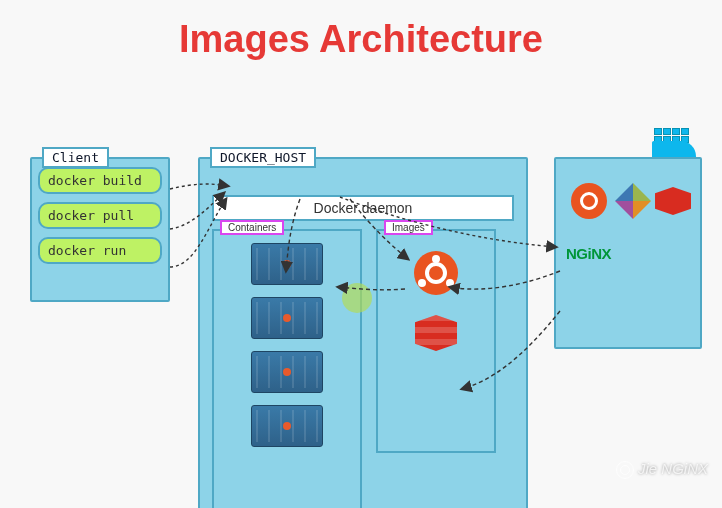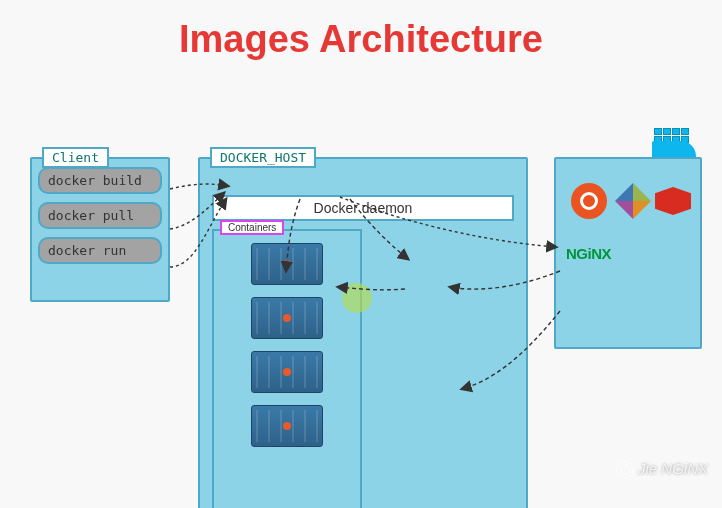--- a/index.html
+++ b/index.html
@@ -1,24 +1,24 @@
 <!DOCTYPE html>
 <html><head>
 <meta charset="utf-8">
 <style>
 *{box-sizing:border-box;margin:0;padding:0}
 body{width:722px;height:508px;background:#f8f8f8;font-family:Arial,sans-serif;position:relative;overflow:hidden}
 .title{text-align:center;font-size:38px;font-weight:bold;color:#e63936;padding:18px 0 10px}
 .diagram{position:relative;width:100%;height:420px}
 .box{position:absolute;border:2px solid #4fa8c5;background:#8dd3e8;border-radius:2px}
-.box-label{position:absolute;top:-12px;left:10px;background:#fff;border:2px solid #4fa8c5;padding:1px 8px;font-size:13px;font-family:monospace;color:#0f766e}
+.box-label{position:absolute;top:-12px;left:10px;background:#fff;border:2px solid #4fa8c5;padding:1px 8px;font-size:13px;font-family:monospace;color:#0f172a}
 .client{left:30px;top:86px;width:140px;height:145px}
 .host{left:198px;top:86px;width:330px;height:400px}
 .registry{left:554px;top:86px;width:148px;height:192px}
-.cmd{background:#a3a3a3;border:2px solid #4fa8c5;border-radius:10px;margin:8px 6px;padding:4px 8px;font-family:monospace;font-size:13px;color:#333}
+.cmd{background:#bef264;border:2px solid #4fa8c5;border-radius:10px;margin:8px 6px;padding:4px 8px;font-family:monospace;font-size:13px;color:#333}
 .client .cmd:first-of-type{margin-top:18px}
 .daemon{position:absolute;top:36px;left:12px;right:12px;background:#fff;border:2px solid #4fa8c5;text-align:center;padding:3px;font-size:14px;color:#333}
 .subbox{position:absolute;border:2px solid #4fa8c5;background:#8dd3e8}
 .sub-label{position:absolute;top:-11px;left:6px;background:#fff;border:2px solid #d946ef;padding:0 6px;font-size:10px;color:#333}
 .containers{top:70px;left:12px;width:150px;height:310px}
 .images{top:70px;left:176px;width:120px;height:224px}
 .container-icon{width:72px;height:42px;margin:12px auto;background:linear-gradient(to bottom,#3a7aa8 0%,#2e6189 100%);border-radius:3px;position:relative;border:1px solid #1e4563}
 .container-icon::before{content:"";position:absolute;top:4px;left:4px;right:4px;bottom:4px;background:repeating-linear-gradient(90deg,rgba(255,255,255,.12) 0 2px,transparent 2px 12px)}
 .container-icon::after{content:"";position:absolute;top:50%;left:50%;width:8px;height:8px;margin:-4px 0 0 -4px;background:#e85a2c;border-radius:50%}
 .containers .container-icon:first-of-type{margin-top:22px}
@@ -78,20 +78,25 @@
     <div class="daemon">Docker daemon</div>
 
     <div class="subbox containers">
       <div class="sub-label">Containers</div>
       <div class="container-icon"></div>
       <div class="container-icon"></div>
       <div class="container-icon"></div>
       <div class="container-icon"></div>
     </div>
 
+    <div class="subbox images">
+      <div class="sub-label">Images</div>
+      <div class="ubuntu"></div>
+      <div class="redis"></div>
+    </div>
   </div>
 
   <div class="box registry">
     <div class="reg-grid">
       <div class="reg-icon">
           <div class="ubuntu-sm"></div>
         </div>
       <div class="reg-icon">
           <div class="centos"></div>
         </div>

